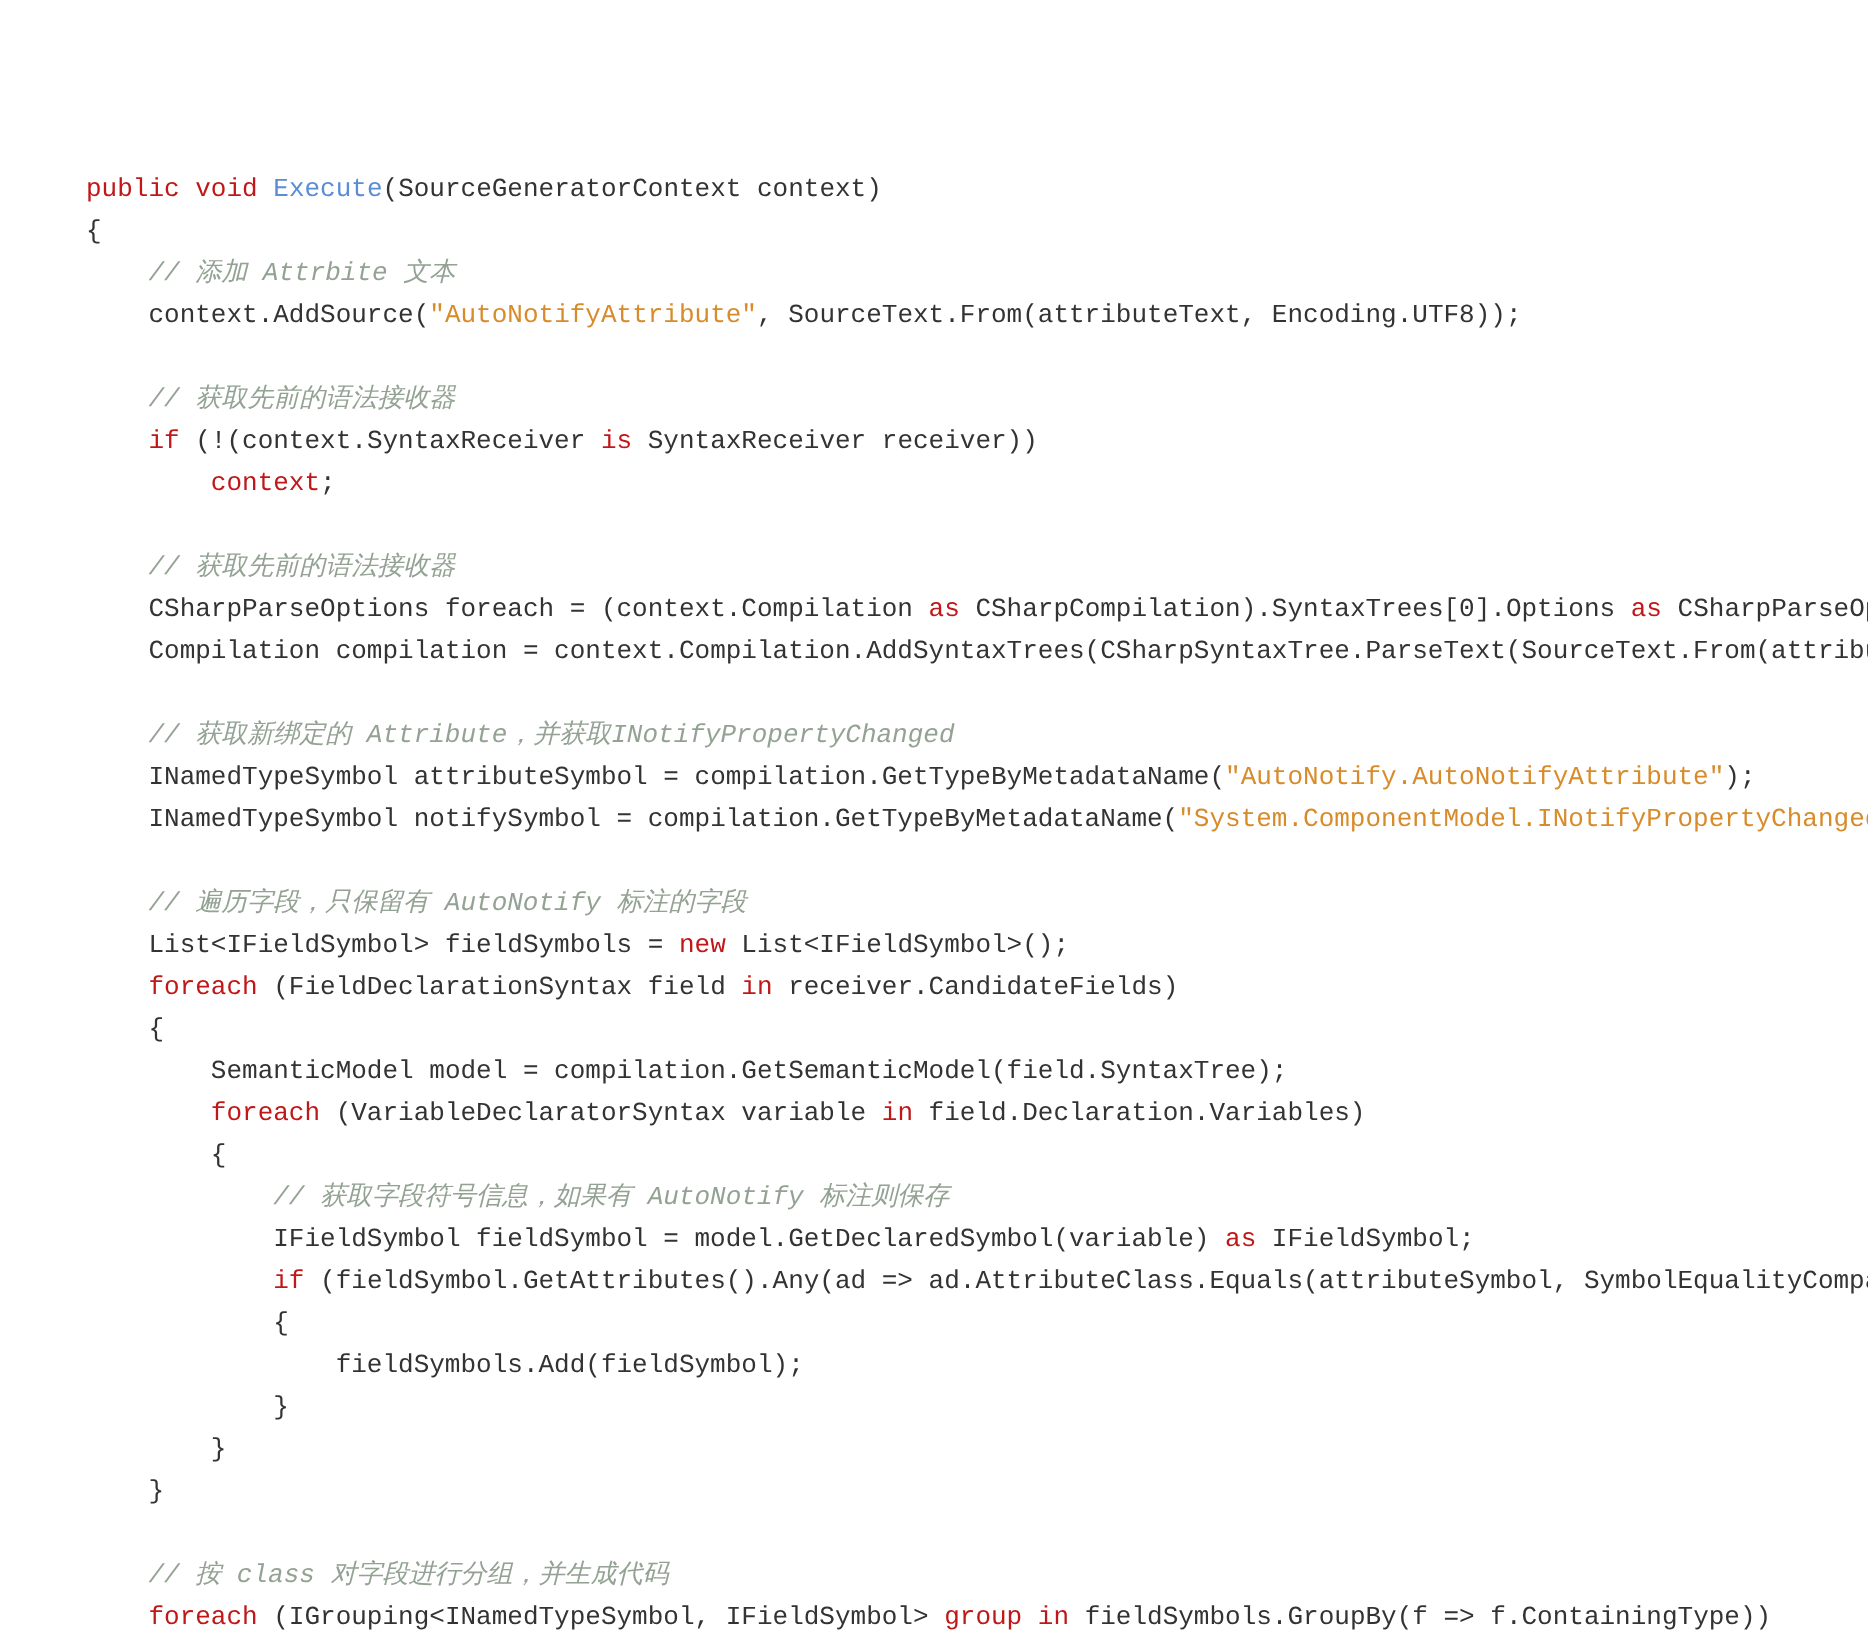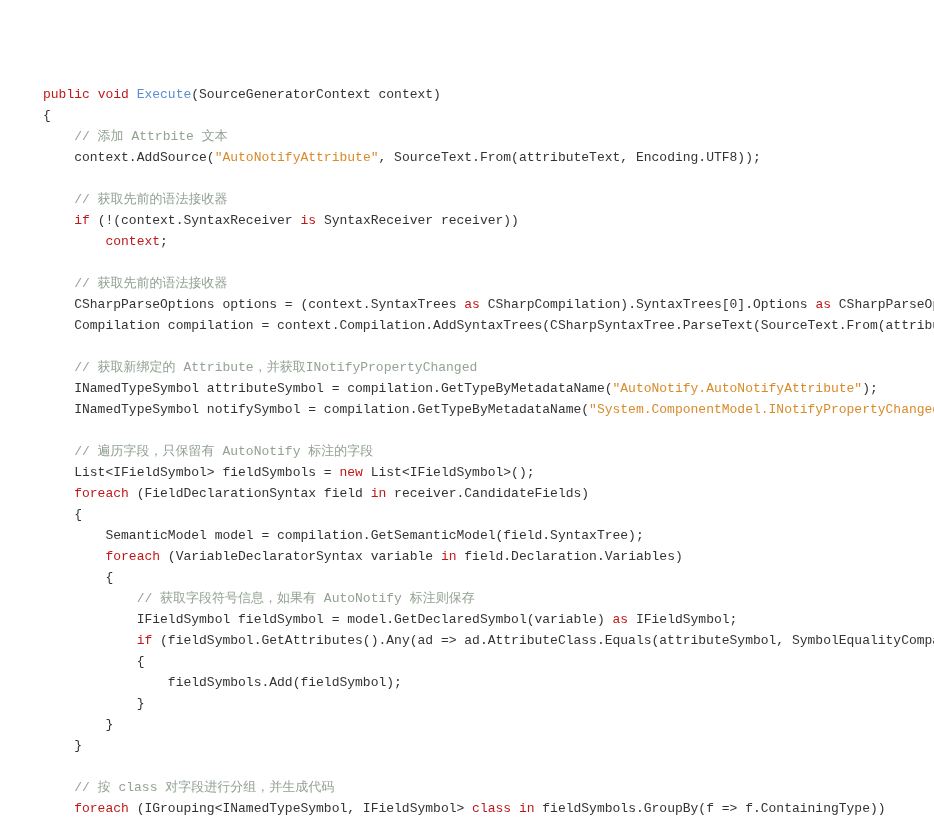--- a/index.html
+++ b/index.html
@@ -30,21 +30,21 @@
   .cmt { color: #8c998c; }
   .cmt { color: #889988; }
 
   .kw  { color: #b9261a; }
   .kw  { color: #c7254e; }
   .kw  { color: #b53526; }
 
   
   .kw  { color: #b92f1f; margin-top: 48px; }
   .str { color: #dd6b20; }
-  .cmt { color: #8a998a; }
+  .cmt { color: #8a998a; font-style: italic; }
 
   
   .kw     { color: #c01818; }
   .mname  { color: #5a8dd6; margin-top: 14px; }   
   .str    { color: #d88b2a; }
   .cmt    { color: #93a293; }
 </style>
 </head>
 <body>
 
@@ -53,21 +53,21 @@
 <div class="code-block"><span class="kw">public</span> <span class="kw">void</span> <span class="mname">Execute</span><span>(SourceGeneratorContext context)</span>
 <span>{</span>
     <span class="cmt">// 添加 Attrbite 文本</span>
     <span>context.AddSource(</span><span class="str">"AutoNotifyAttribute"</span><span>, SourceText.From(attributeText, Encoding.UTF8));</span>
 
     <span class="cmt">// 获取先前的语法接收器</span>
     <span class="kw">if</span><span> (!(context.SyntaxReceiver </span><span class="kw">is</span><span> SyntaxReceiver receiver))</span>
         <span class="kw">context</span><span>;</span>
 
     <span class="cmt">// 获取先前的语法接收器</span>
-    <span>CSharpParseOptions options = (context.SyntaxTrees </span><span class="kw">as</span><span> CSharpCompilation).SyntaxTrees[0].Options </span><span class="kw">as</span><span> CSharpParseOp</span>
+    <span>CSharpParseOptions foreach = (context.Compilation </span><span class="kw">as</span><span> CSharpCompilation).SyntaxTrees[0].Options </span><span class="kw">as</span><span> CSharpParseOp</span>
     <span>Compilation compilation = context.Compilation.AddSyntaxTrees(CSharpSyntaxTree.ParseText(SourceText.From(attribu</span>
 
     <span class="cmt">// 获取新绑定的 Attribute，并获取INotifyPropertyChanged</span>
     <span>INamedTypeSymbol attributeSymbol = compilation.GetTypeByMetadataName(</span><span class="str">"AutoNotify.AutoNotifyAttribute"</span><span>);</span>
     <span>INamedTypeSymbol notifySymbol = compilation.GetTypeByMetadataName(</span><span class="str">"System.ComponentModel.INotifyPropertyChanged</span>
 
     <span class="cmt">// 遍历字段，只保留有 AutoNotify 标注的字段</span>
     <span>List&lt;IFieldSymbol&gt; fieldSymbols = </span><span class="kw">new</span><span> List&lt;IFieldSymbol&gt;();</span>
     <span class="kw">foreach</span><span> (FieldDeclarationSyntax field </span><span class="kw">in</span><span> receiver.CandidateFields)</span>
     <span>{</span>
@@ -77,20 +77,20 @@
             <span class="cmt">// 获取字段符号信息，如果有 AutoNotify 标注则保存</span>
             <span>IFieldSymbol fieldSymbol = model.GetDeclaredSymbol(variable) </span><span class="kw">as</span><span> IFieldSymbol;</span>
             <span class="kw">if</span><span> (fieldSymbol.GetAttributes().Any(ad =&gt; ad.AttributeClass.Equals(attributeSymbol, SymbolEqualityCompa</span>
             <span>{</span>
                 <span>fieldSymbols.Add(fieldSymbol);</span>
             <span>}</span>
         <span>}</span>
     <span>}</span>
 
     <span class="cmt">// 按 class 对字段进行分组，并生成代码</span>
-    <span class="kw">foreach</span><span> (IGrouping&lt;INamedTypeSymbol, IFieldSymbol&gt; </span><span class="kw">class</span><span class="kw"> in</span><span> fieldSymbols.GroupBy(f =&gt; f.ContainingType))</span>
+    <span class="kw">foreach</span><span> (IGrouping&lt;INamedTypeSymbol, IFieldSymbol&gt; </span><span class="kw">group</span><span class="kw"> in</span><span> fieldSymbols.GroupBy(f =&gt; f.ContainingType))</span>
     
         
         
     </div>
 
 
 
 
 </body></html>

